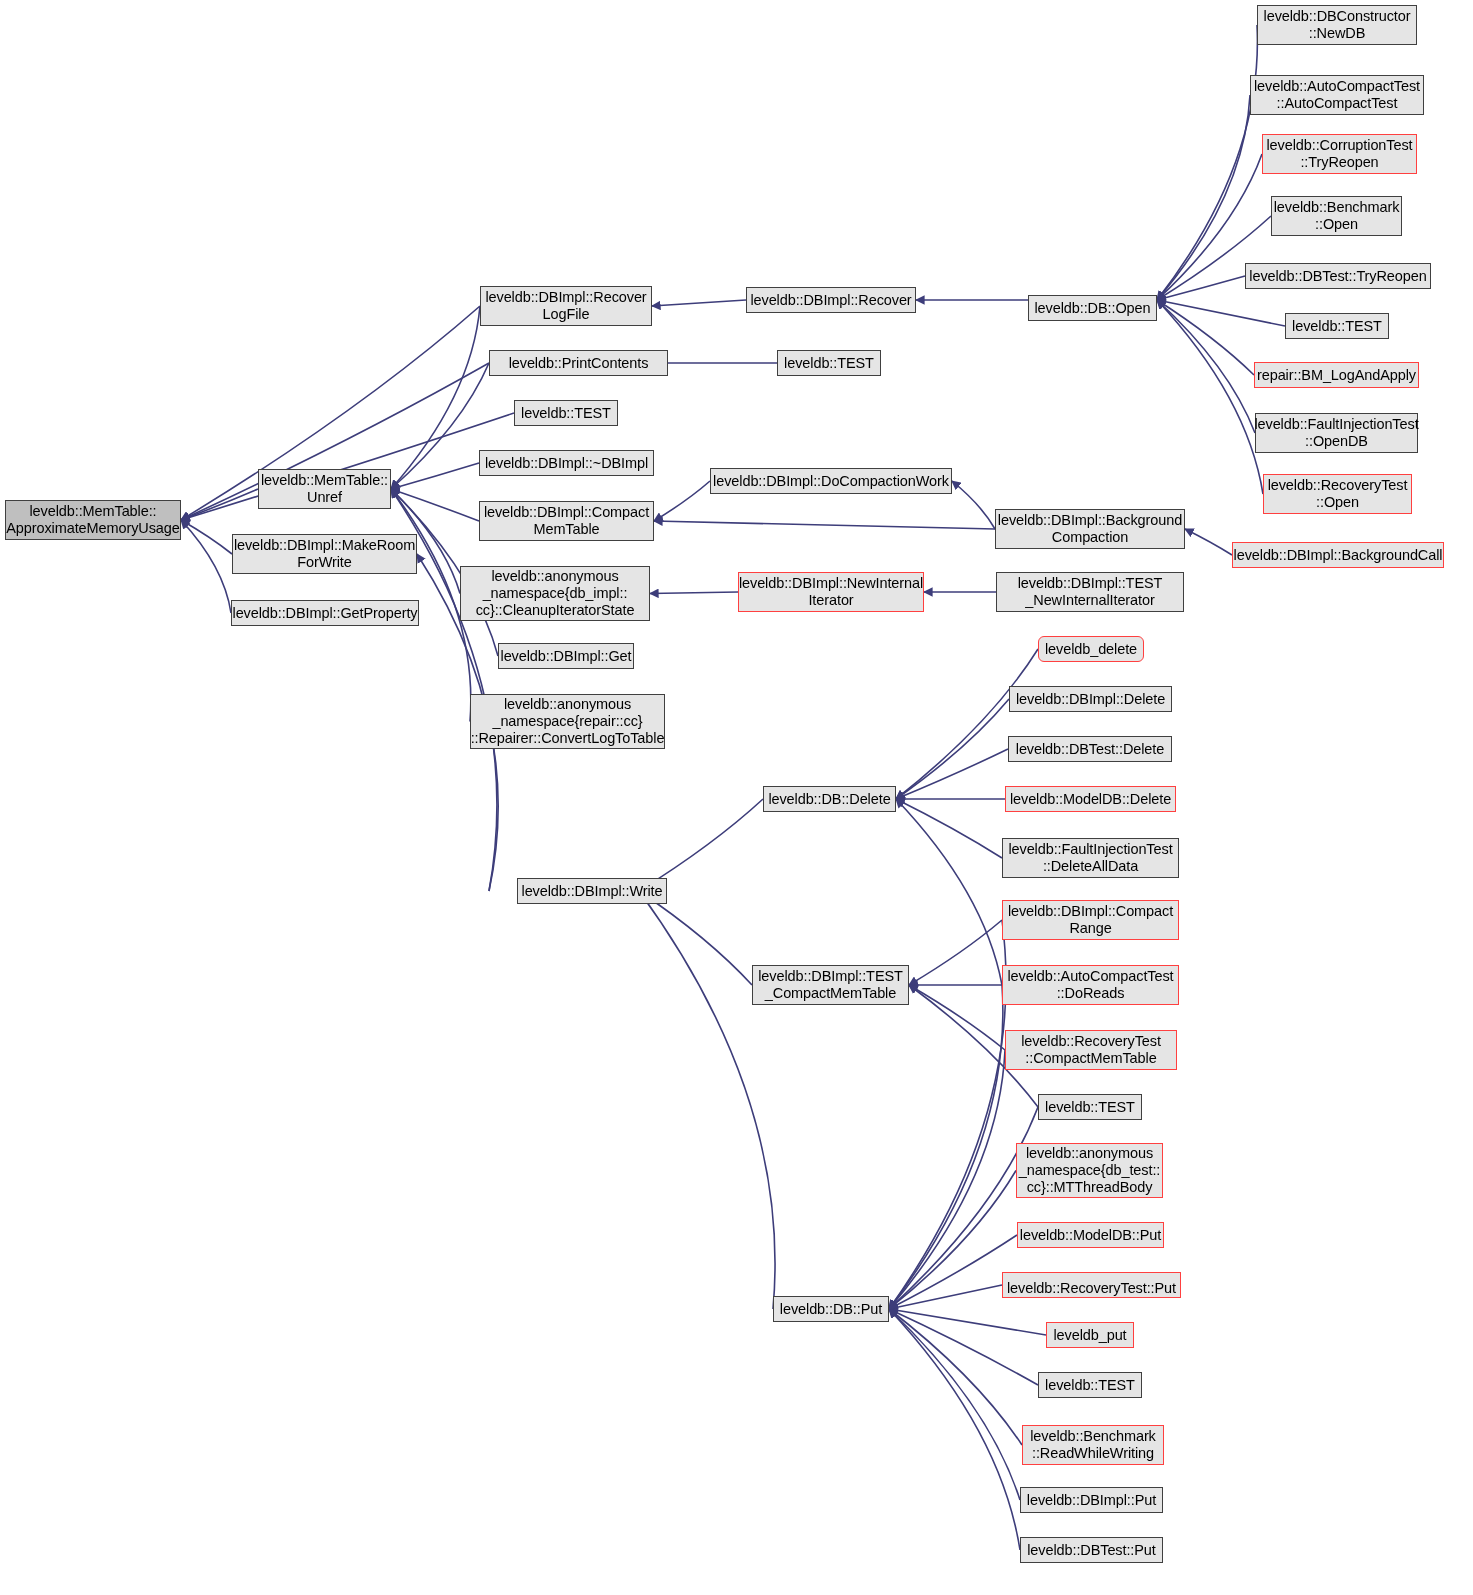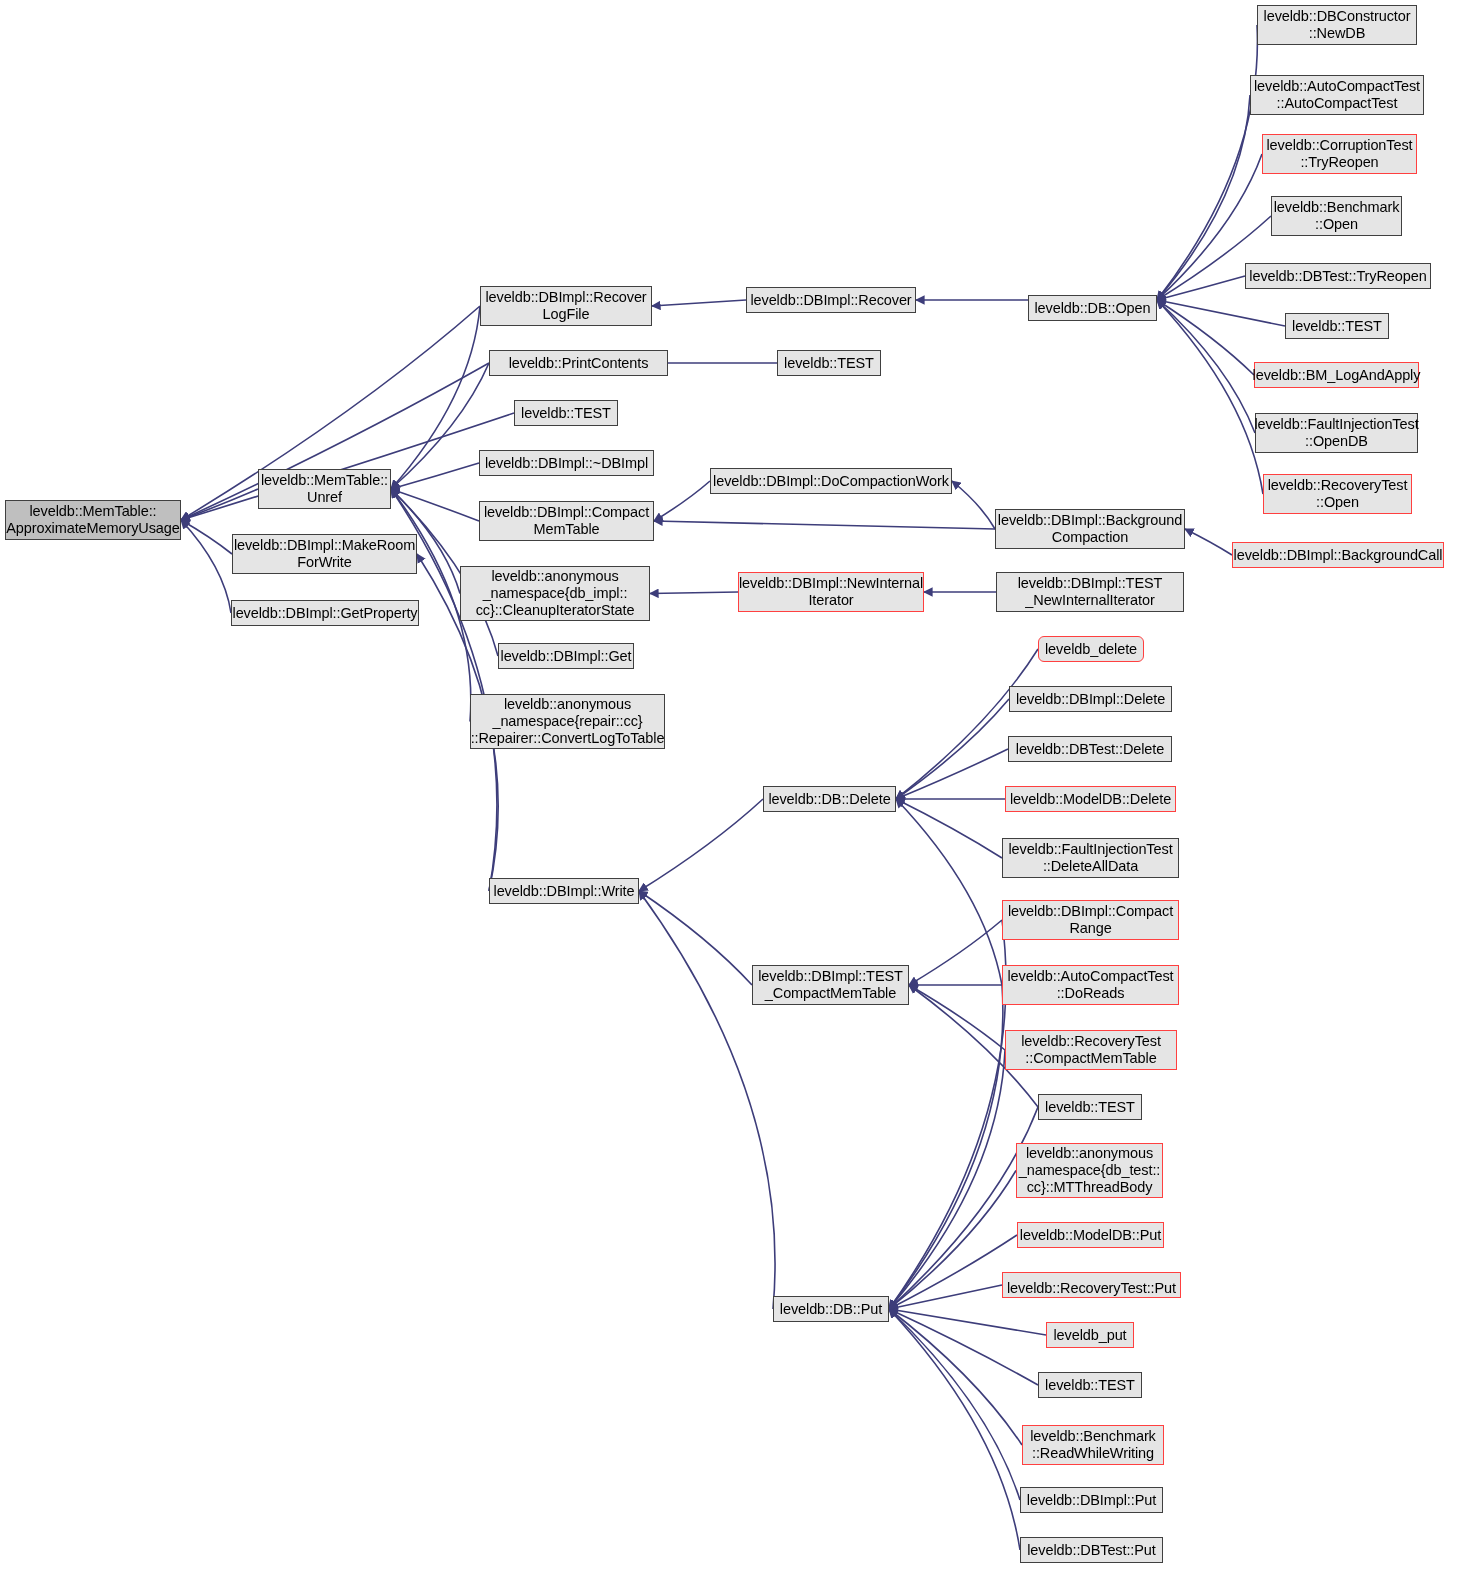--- a/index.html
+++ b/index.html
@@ -158,27 +158,27 @@
       <div class="node" style="left: 1257px; top: 5px; width: 160px; height: 40px;"><span class="label">leveldb::DBConstructor
 ::NewDB</span></div>
       <div class="node" style="left: 1250px; top: 75px; width: 174px; height: 40px;"><span class="label">leveldb::AutoCompactTest
 ::AutoCompactTest</span></div>
       <div class="node red" style="left: 1262px; top: 134px; width: 155px; height: 40px;"><span class="label">leveldb::CorruptionTest
 ::TryReopen</span></div>
       <div class="node" style="left: 1271px; top: 196px; width: 131px; height: 40px;"><span class="label">leveldb::Benchmark
 ::Open</span></div>
       <div class="node" style="left: 1245px; top: 263px; width: 186px; height: 26px;"><span class="label">leveldb::DBTest::TryReopen</span></div>
       <div class="node" style="left: 1285px; top: 313px; width: 104px; height: 26px;"><span class="label">leveldb::TEST</span></div>
-      <div class="node red" style="left: 1254px; top: 362px; width: 165px; height: 26px;"><span class="label">leveldb::BM_LogAndApply</span></div>
+      <div class="node red" style="left: 1254px; top: 362px; width: 165px; height: 26px;"><span class="label">repair::BM_LogAndApply</span></div>
       <div class="node" style="left: 1255px; top: 413px; width: 163px; height: 40px;"><span class="label">leveldb::FaultInjectionTest
 ::OpenDB</span></div>
       <div class="node red" style="left: 1263px; top: 474px; width: 149px; height: 40px;"><span class="label">leveldb::RecoveryTest
 ::Open</span></div>
       <div class="node" style="left: 763px; top: 786px; width: 133px; height: 26px;"><span class="label">leveldb::DB::Delete</span></div>
-      <div class="node" style="left: 489px; top: 878px; width: 150px; height: 26px;"><span class="label">leveldb::DBImpl::Write</span></div>
+      <div class="node" style="left: 517px; top: 878px; width: 150px; height: 26px;"><span class="label">leveldb::DBImpl::Write</span></div>
       <div class="node" style="left: 752px; top: 965px; width: 157px; height: 40px;"><span class="label">leveldb::DBImpl::TEST
 _CompactMemTable</span></div>
       <div class="node" style="left: 773px; top: 1296px; width: 116px; height: 26px;"><span class="label">leveldb::DB::Put</span></div>
       <div class="node red" style="left: 1038px; top: 636px; width: 106px; height: 26px; border-radius: 6px;"><span class="label">leveldb_delete</span></div>
       <div class="node" style="left: 1009px; top: 686px; width: 163px; height: 26px;"><span class="label">leveldb::DBImpl::Delete</span></div>
       <div class="node" style="left: 1008px; top: 736px; width: 164px; height: 26px;"><span class="label">leveldb::DBTest::Delete</span></div>
       <div class="node red" style="left: 1005px; top: 786px; width: 171px; height: 26px;"><span class="label">leveldb::ModelDB::Delete</span></div>
       <div class="node" style="left: 1002px; top: 838px; width: 177px; height: 40px;"><span class="label">leveldb::FaultInjectionTest
 ::DeleteAllData</span></div>
       <div class="node red" style="left: 1002px; top: 900px; width: 177px; height: 40px;"><span class="label">leveldb::DBImpl::Compact

